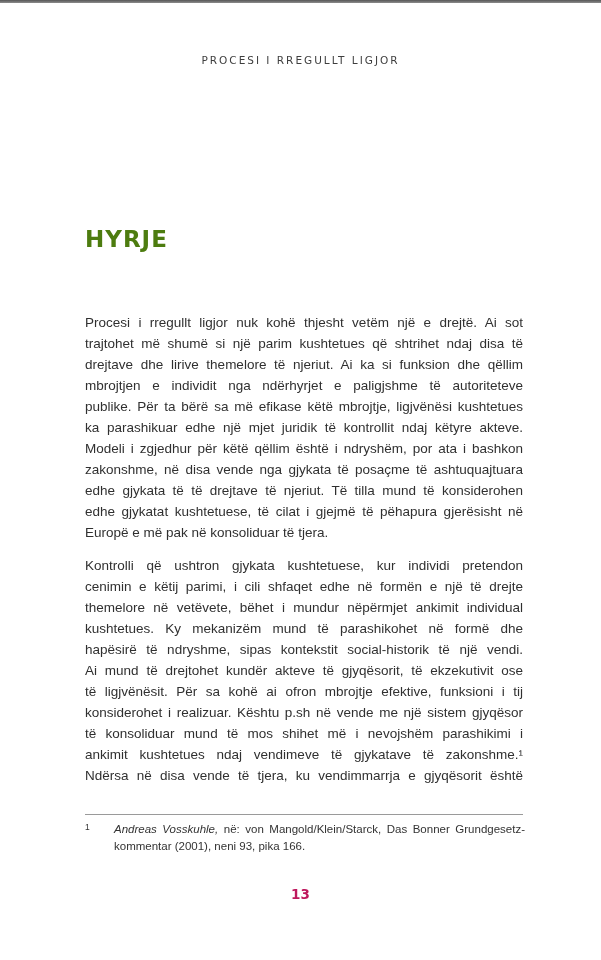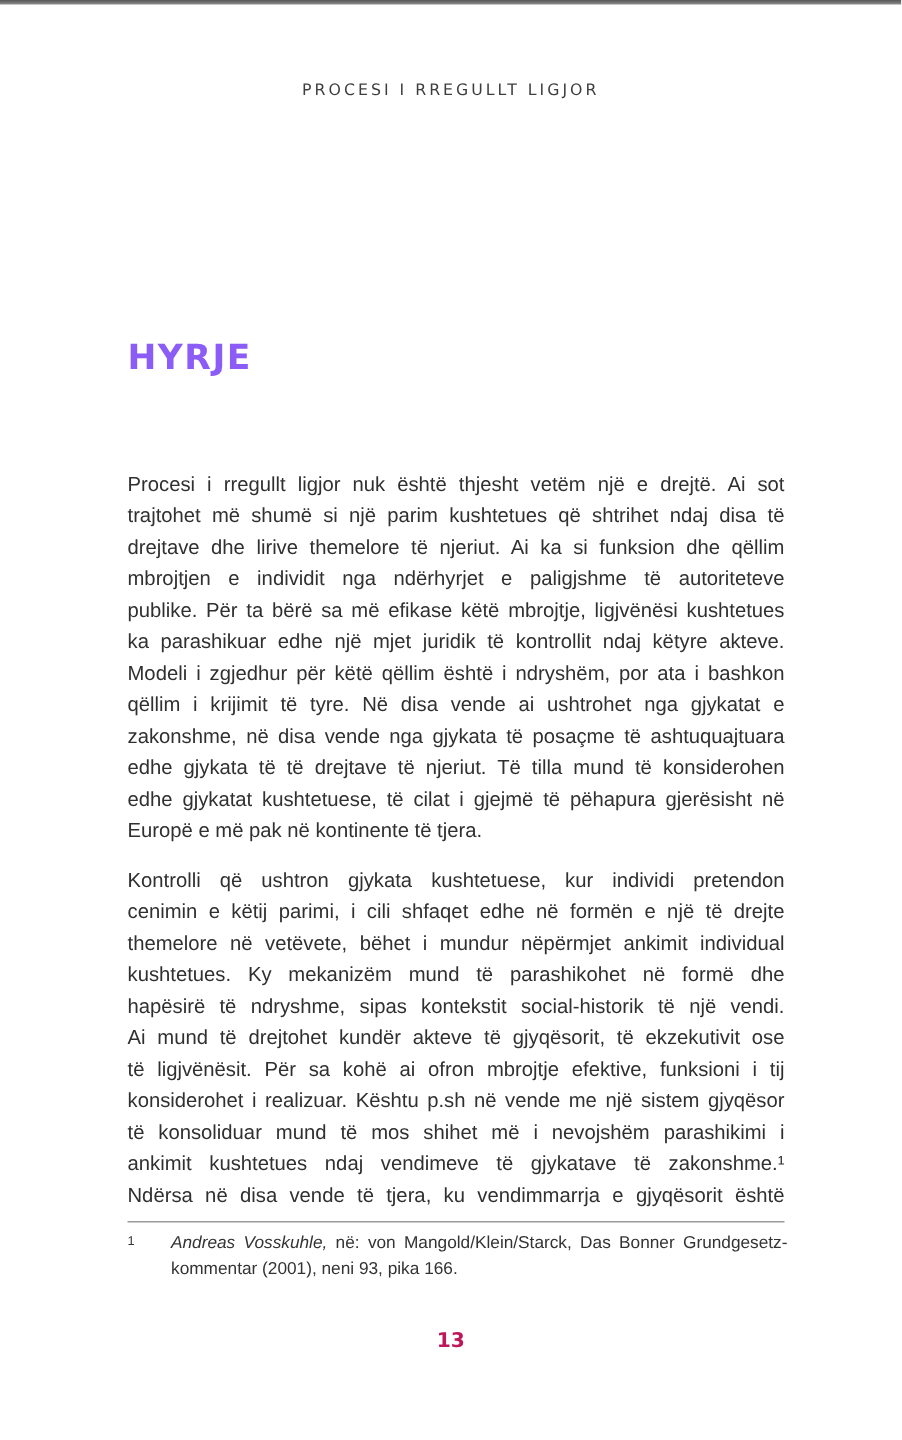--- a/index.html
+++ b/index.html
@@ -28,21 +28,21 @@
     color: #3e3e3e;
   }
   .heading {
     position: absolute;
     top: 226px; left: 85px;
     margin: 0;
     font-family: "DejaVu Sans", sans-serif;
     font-size: 23px;
     font-weight: bold;
     letter-spacing: 1px;
-    color: #8b5cf6;
+    color: #4d7c0f;
   }
   .body-text {
     position: absolute;
     top: 312px; left: 85px;
     width: 438px;
     color: #303030;
     font-size: 13.5px;
   }
   .para { margin: 0 0 12px 0; }
   .line {
@@ -94,32 +94,31 @@
 
   <div class="top-edge"></div>
 
   <div class="running-header">PROCESI I RREGULLT LIGJOR</div>
 
   <h1 class="heading">HYRJE</h1>
 
   <div class="body-text">
     <div class="para p1">
 
-    <div class="line">Procesi i rregullt ligjor nuk është thjesht vetëm një e drejtë. Ai sot</div>
+    <div class="line">Procesi i rregullt ligjor nuk kohë thjesht vetëm një e drejtë. Ai sot</div>
         <div class="line">trajtohet më shumë si një parim kushtetues që shtrihet ndaj disa të</div>
         <div class="line">drejtave dhe lirive themelore të njeriut. Ai ka si funksion dhe qëllim</div>
         <div class="line">mbrojtjen e individit nga ndërhyrjet e paligjshme të autoriteteve</div>
         <div class="line">publike. Për ta bërë sa më efikase këtë mbrojtje, ligjvënësi kushtetues</div>
         <div class="line">ka parashikuar edhe një mjet juridik të kontrollit ndaj këtyre akteve.</div>
         <div class="line">Modeli i zgjedhur për këtë qëllim është i ndryshëm, por ata i bashkon</div>
-        <div class="line">qëllim i krijimit të tyre. Në disa vende ai ushtrohet nga gjykatat e</div>
         <div class="line">zakonshme, në disa vende nga gjykata të posaçme të ashtuquajtuara</div>
         <div class="line">edhe gjykata të të drejtave të njeriut. Të tilla mund të konsiderohen</div>
         <div class="line">edhe gjykatat kushtetuese, të cilat i gjejmë të pëhapura gjerësisht në</div>
-        <div class="line">Europë e më pak në kontinente të tjera.</div>
+        <div class="line">Europë e më pak në konsoliduar të tjera.</div>
       </div>
     <div class="para p2 continued">
 
     <div class="line">Kontrolli që ushtron gjykata kushtetuese, kur individi pretendon</div>
         <div class="line">cenimin e këtij parimi, i cili shfaqet edhe në formën e një të drejte</div>
         <div class="line">themelore në vetëvete, bëhet i mundur nëpërmjet ankimit individual</div>
         <div class="line">kushtetues. Ky mekanizëm mund të parashikohet në formë dhe</div>
         <div class="line">hapësirë të ndryshme, sipas kontekstit social-historik të një vendi.</div>
         <div class="line">Ai mund të drejtohet kundër akteve të gjyqësorit, të ekzekutivit ose</div>
         <div class="line">të ligjvënësit. Për sa kohë ai ofron mbrojtje efektive, funksioni i tij</div>

